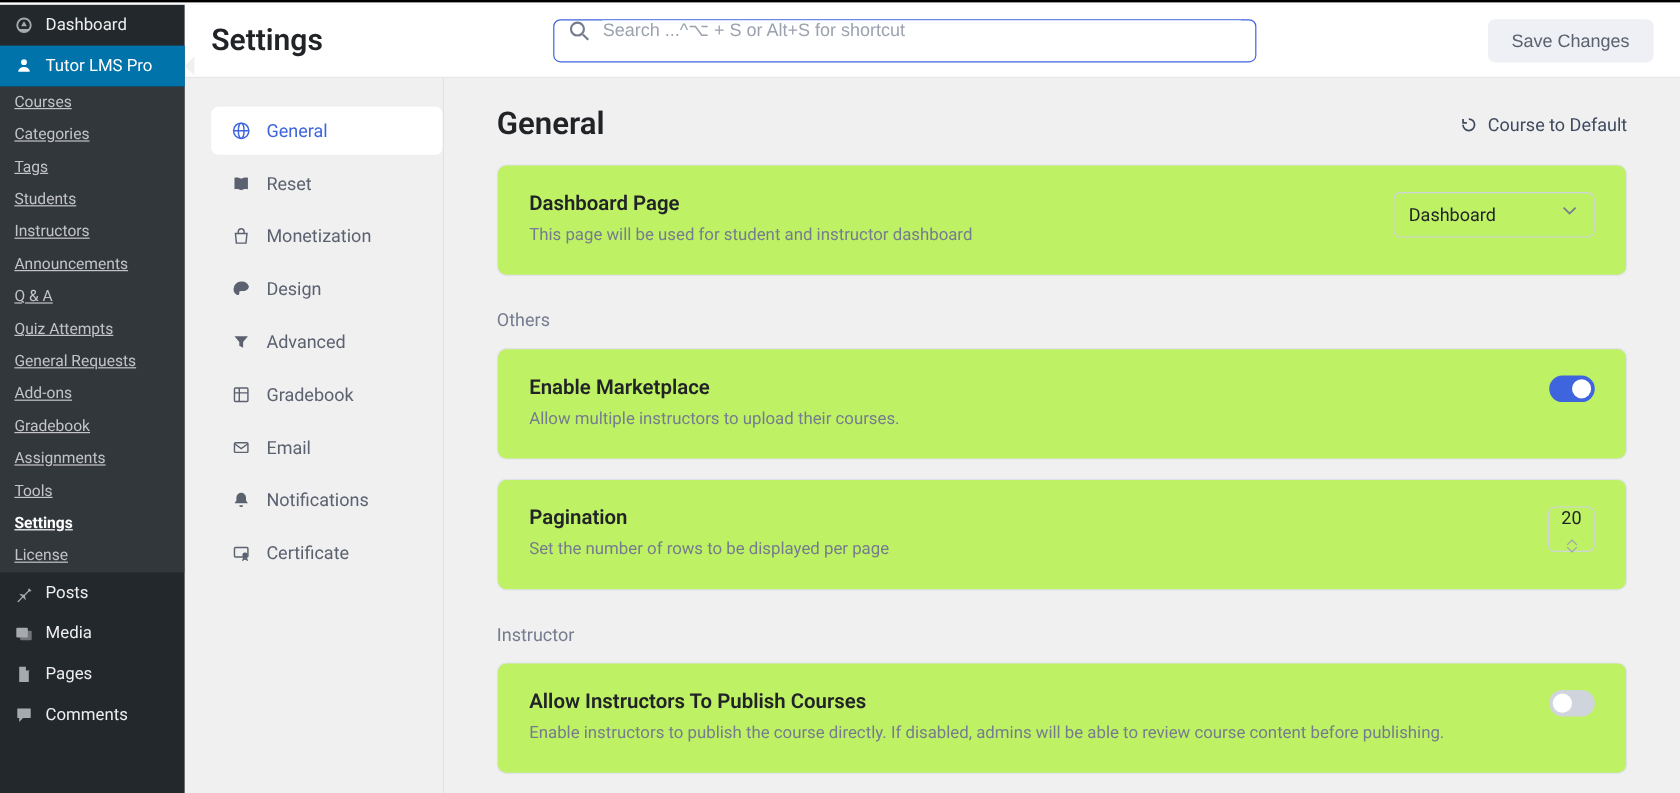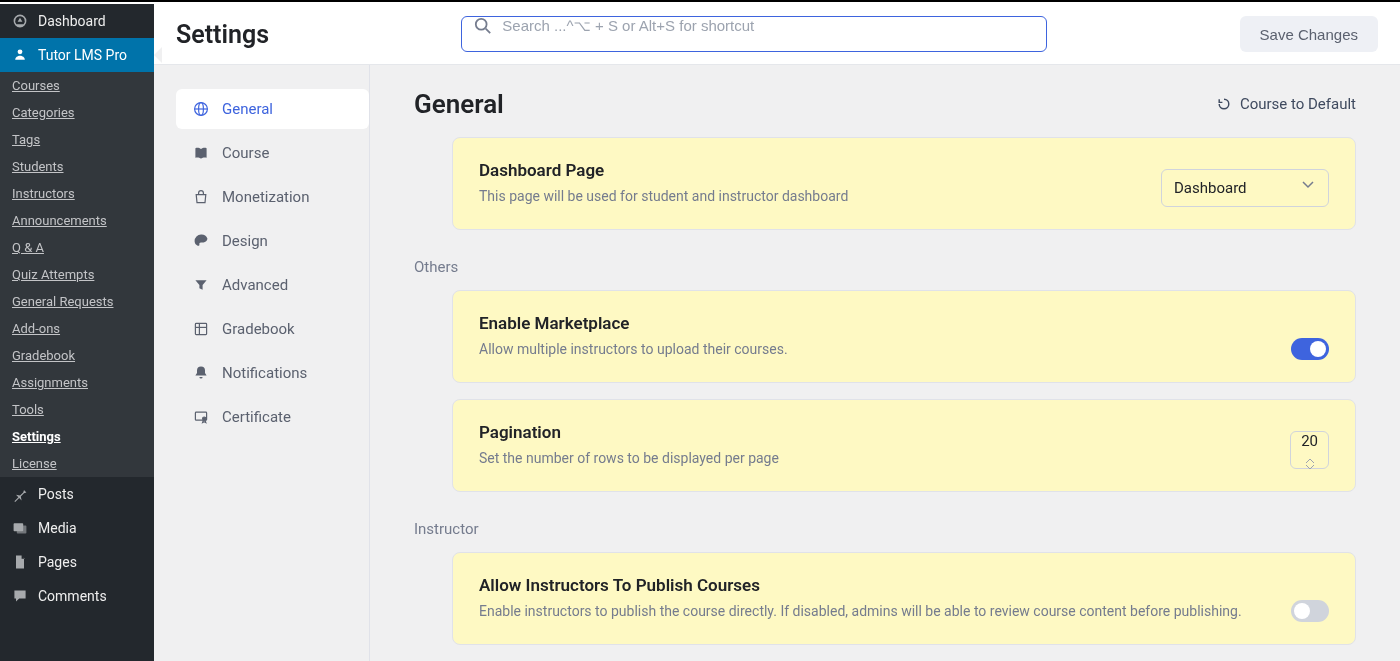--- a/index.html
+++ b/index.html
@@ -33,21 +33,21 @@
 .tab { display: flex; align-items: center; padding: 11px 16px; border-radius: 6px; cursor: pointer; color: #5b616f; font-size: 15px; }
 .tab .ticon { width: 18px; height: 18px; margin-right: 12px; display: flex; align-items: center; justify-content: center; }
 .tab.active { background: #fff; color: #3e64de; }
 .tab.active .ticon { color: #3e64de; }
 
 .panel-wrap { flex: 1; border-left: 1px solid #e0e2e9; padding: 24px 44px 0 44px; overflow-y: auto; }
 .panel-header { display: flex; align-items: center; justify-content: space-between; margin-bottom: 18px; }
 .panel-title { font-size: 26px; font-weight: 600; color: #212327; }
 .reset-link { display: flex; align-items: center; gap: 8px; color: #3f4a5f; font-size: 15px; cursor: pointer; }
 
-.card { background: #fef9c3; border: 1px solid #e0e2e9; border-radius: 8px; padding: 22px 26px; margin-bottom: 16px; display: flex; align-items: flex-end; justify-content: space-between; gap: 24px; margin-left: 38px; }
+.card { background: #bef264; border: 1px solid #e0e2e9; border-radius: 8px; padding: 22px 26px; margin-bottom: 16px; display: flex; align-items: flex-start; justify-content: space-between; gap: 24px; }
 .card-text { flex: 1; }
 .card-label { font-size: 17px; font-weight: 600; color: #212327; margin-bottom: 6px; }
 .card-desc { font-size: 14px; color: #757c8e; line-height: 1.5; }
 
 .section-label { font-size: 15px; color: #757c8e; margin: 28px 0 14px; }
 
 .select-box { display: flex; align-items: center; justify-content: space-between; border: 1px solid #d0d4dc; border-radius: 6px; height: 38px; padding: 0 12px; min-width: 168px; cursor: pointer; font-size: 15px; color: #212327; }
 .select-box .chev { width: 14px; height: 14px; color: #757c8e; }
 
 .number-input { display: flex; align-items: center; border: 1px solid #d0d4dc; border-radius: 6px; height: 38px; padding: 0 10px; gap: 8px; flex-direction: column; }
@@ -166,21 +166,21 @@
               </svg>
           </span>
           <span>General</span>
         </div>
         <div class="tab">
           <span class="ticon">
             <svg viewBox="0 0 20 20" width="16" height="16" fill="currentColor">
                 <path d="M3 4c3-1 5 0 7 1 2-1 4-2 7-1v12c-3-1-5 0-7 1-2-1-4-2-7-1V4z"></path>
               </svg>
           </span>
-          <span>Course</span>
+          <span>Reset</span>
         </div>
         <div class="tab">
           <span class="ticon">
             <svg viewBox="0 0 20 20" width="16" height="16" fill="none" stroke="currentColor" stroke-width="1.5">
                 <path d="M4 7h12l-1 10H5L4 7z"></path>
                 <path d="M7 7V5a3 3 0 016 0v2"></path>
               </svg>
           </span>
           <span>Monetization</span>
         </div>
@@ -202,20 +202,29 @@
         </div>
         <div class="tab">
           <span class="ticon">
             <svg viewBox="0 0 20 20" width="16" height="16" fill="none" stroke="currentColor" stroke-width="1.5">
                 <rect x="3" y="3" width="14" height="14" rx="1"></rect>
                 <line x1="3" y1="8" x2="17" y2="8"></line>
                 <line x1="8" y1="3" x2="8" y2="17"></line>
               </svg>
           </span>
           <span>Gradebook</span>
+        </div>
+        <div class="tab">
+          <span class="ticon">
+            <svg viewBox="0 0 20 20" width="16" height="16" fill="none" stroke="currentColor" stroke-width="1.5">
+                <rect x="3" y="5" width="14" height="10" rx="1"></rect>
+                <path d="M3 6l7 5 7-5"></path>
+              </svg>
+          </span>
+          <span>Email</span>
         </div>
         <div class="tab">
           <span class="ticon">
             <svg viewBox="0 0 20 20" width="16" height="16" fill="currentColor">
                 <path d="M10 2a5 5 0 00-5 5v3l-2 3h14l-2-3V7a5 5 0 00-5-5zm-2 13a2 2 0 004 0h-4z"></path>
               </svg>
           </span>
           <span>Notifications</span>
         </div>
         <div class="tab">

